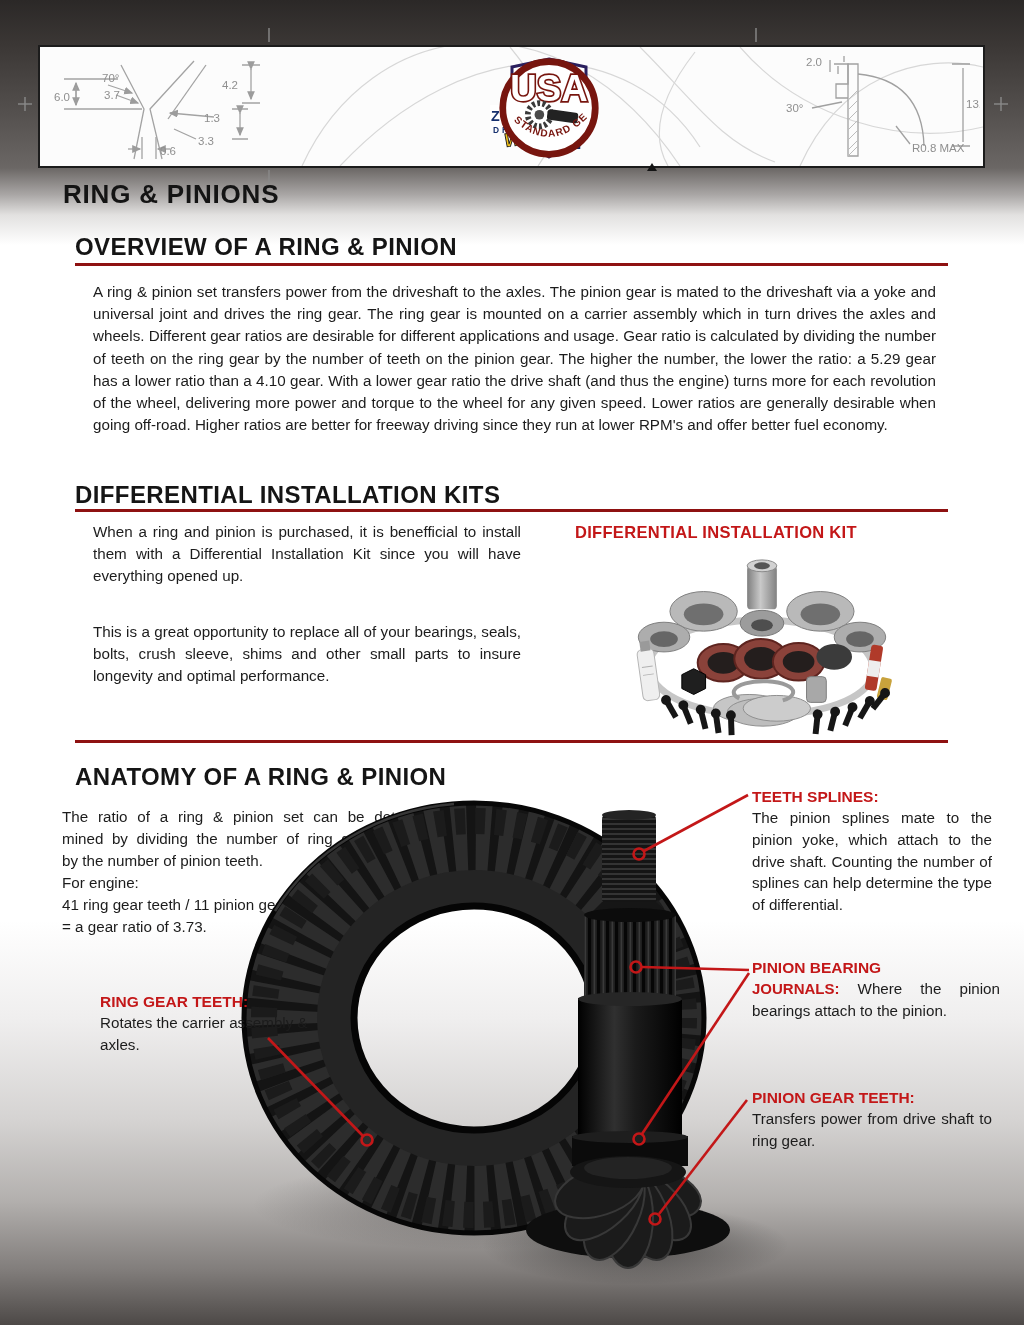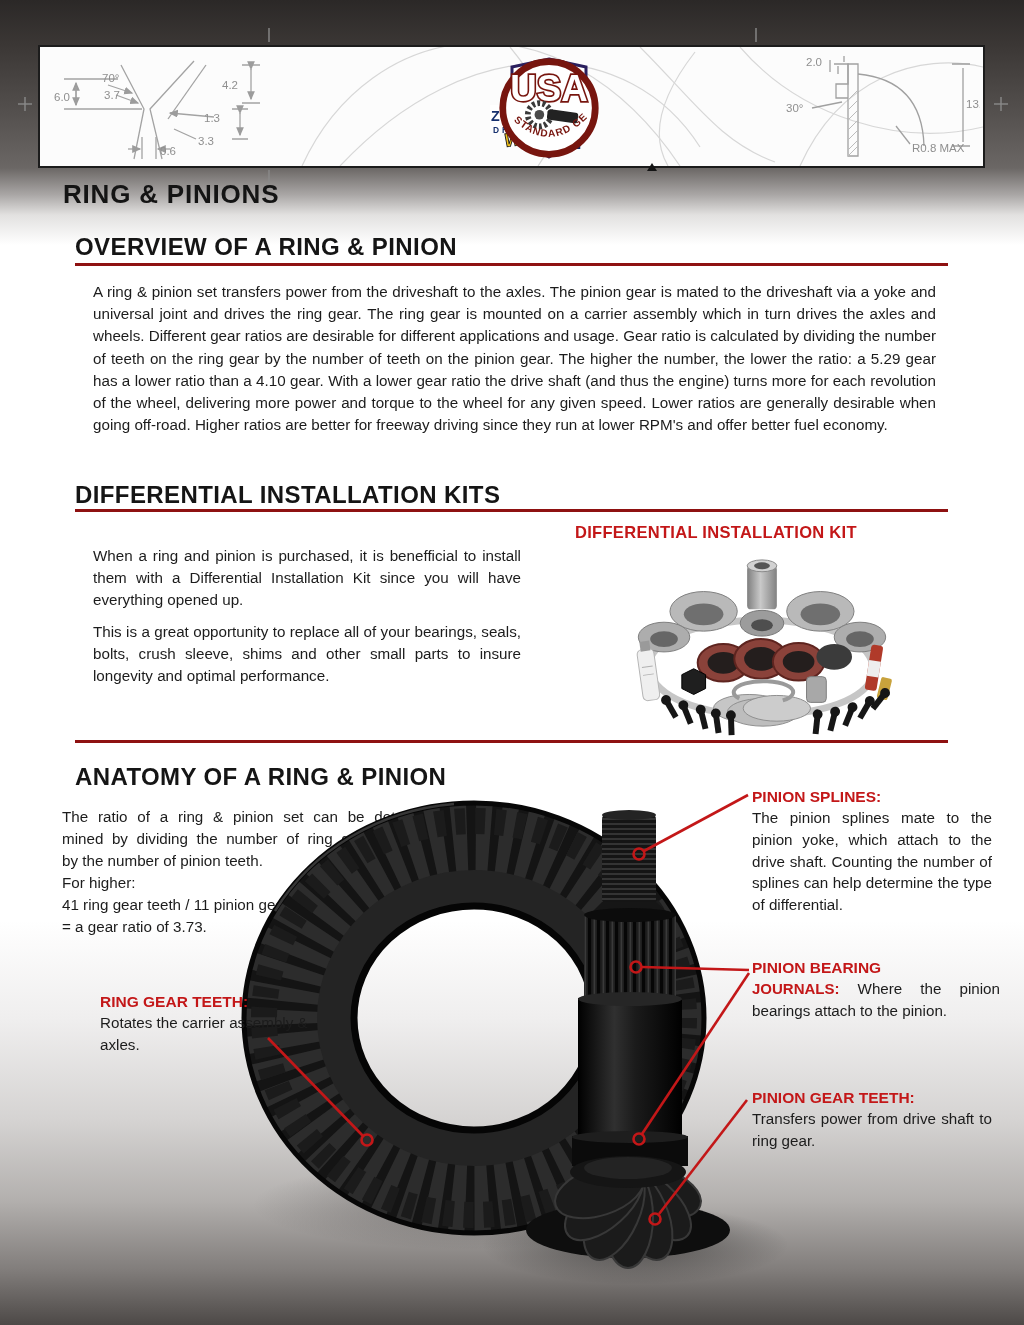--- a/index.html
+++ b/index.html
@@ -186,21 +186,21 @@
   </svg>
 
   <div class="abs h1">RING &amp; PINIONS</div>
 
   <div class="abs h2" style="left:75px;top:233px">OVERVIEW OF A RING &amp; PINION</div>
   <div class="abs rule" style="left:75px;top:263px;width:873px"></div>
   <p class="abs body-text" style="left:93px;top:281px;width:843px">A ring &amp; pinion set transfers power from the driveshaft to the axles. The pinion gear is mated to the driveshaft via a yoke and universal joint and drives the ring gear. The ring gear is mounted on a carrier assembly which in turn drives the axles and wheels. Different gear ratios are desirable for different applications and usage. Gear ratio is calculated by dividing the number of teeth on the ring gear by the number of teeth on the pinion gear. The higher the number, the lower the ratio: a 5.29 gear has a lower ratio than a 4.10 gear. With a lower gear ratio the drive shaft (and thus the engine) turns more for each revolution of the wheel, delivering more power and torque to the wheel for any given speed. Lower ratios are generally desirable when going off-road. Higher ratios are better for freeway driving since they run at lower RPM's and offer better fuel economy.</p>
 
   <div class="abs h2" style="left:75px;top:481px">DIFFERENTIAL INSTALLATION KITS</div>
   <div class="abs rule" style="left:75px;top:509px;width:873px"></div>
-  <p class="abs body-text" style="left:93px;top:545px;width:428px">When a ring and pinion is purchased, it is benefficial to install them with a Differential Installation Kit since you will have  everything opened up.</p>
+  <p class="abs body-text" style="left:93px;top:521px;width:428px">When a ring and pinion is purchased, it is benefficial to install them with a Differential Installation Kit since you will have  everything opened up.</p>
   <p class="abs body-text" style="left:93px;top:621px;width:428px">This is a great opportunity to replace all of your bearings, seals, bolts, crush sleeve, shims and other small parts to insure longevity and optimal performance.</p>
   <div class="abs kit-label" style="left:575px;top:523px;width:355px">DIFFERENTIAL INSTALLATION KIT</div>
 
   <svg class="abs" style="left:612px;top:550px" width="298" height="188" viewBox="0 0 300 190">
     <defs>
       <linearGradient id="met" x1="0" y1="0" x2="1" y2="0">
         <stop offset="0" stop-color="#7e7e7e"></stop>
           <stop offset=".45" stop-color="#c9c9c9"></stop>
           <stop offset="1" stop-color="#818181"></stop>
       </linearGradient>
@@ -293,21 +293,21 @@
     </g>
   </svg>
 
   <div class="abs rule" style="left:75px;top:740px;width:873px"></div>
 
   <div class="abs h2" style="left:75px;top:763px">ANATOMY OF A RING &amp; PINION</div>
   <div class="abs" style="left:62px;top:806px;width:352px">
     <div class="intro-line j">The ratio of a ring &amp; pinion set can be deter-</div>
     <div class="intro-line j">mined by dividing the number of ring gear teeth</div>
     <div class="intro-line">by the number of pinion teeth.</div>
-    <div class="intro-line">For higher:</div>
+    <div class="intro-line">For engine:</div>
     <div class="intro-line">41 ring gear teeth / 11 pinion gear teeth</div>
     <div class="intro-line">= a gear ratio of 3.73.</div>
   </div>
 
   <div class="abs shadow1"></div>
   <div class="abs shadow2"></div>
 
   <svg class="abs" style="left:212px;top:776px" width="524" height="500" viewBox="0 0 524 500">
     <g transform="translate(262,242)">
       <path d="M-230,0 a230,215 0 1,0 460,0 a230,215 0 1,0 -460,0 Z M-120,0 a120,112 0 1,0 240,0 a120,112 0 1,0 -240,0 Z" fill="#141414" fill-rule="evenodd"></path>
@@ -376,21 +376,21 @@
       <line x1="749" y1="973" x2="642" y2="1134"></line>
       <circle cx="639" cy="1139" r="5.5"></circle>
       <line x1="747" y1="1100" x2="659" y2="1214"></line>
       <circle cx="655" cy="1219" r="5.5"></circle>
       <line x1="268" y1="1038" x2="363" y2="1136"></line>
       <circle cx="367" cy="1140" r="5.5"></circle>
     </g>
   </svg>
 
   <div class="abs" style="left:752px;top:786px;width:240px">
-    <span class="co-label">PINION SPLINES:</span>
+    <span class="co-label">TEETH SPLINES:</span>
     <p class="co-body jst">The pinion splines mate to the pinion yoke, which attach to the drive shaft. Counting the number of splines can help determine the type of differential.</p>
   </div>
 
   <div class="abs" style="left:752px;top:957px;width:248px">
     <span class="co-label">PINION BEARING</span>
     <p class="co-body jst" style="margin:0"><span class="co-label-inline">JOURNALS:</span> <span>Where the pinion bearings attach to the pinion.</span></p>
   </div>
 
   <div class="abs" style="left:752px;top:1087px;width:240px">
     <span class="co-label">PINION GEAR TEETH:</span>

